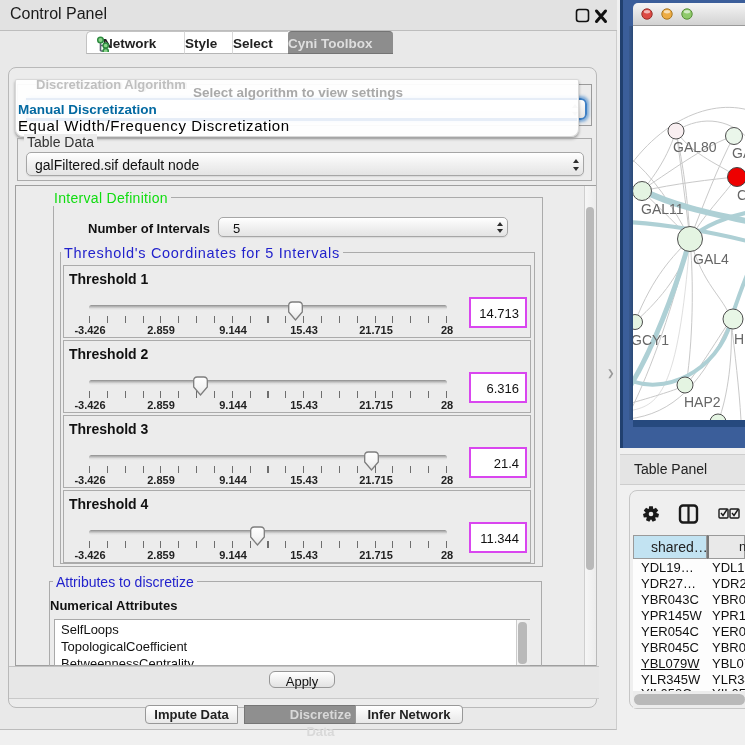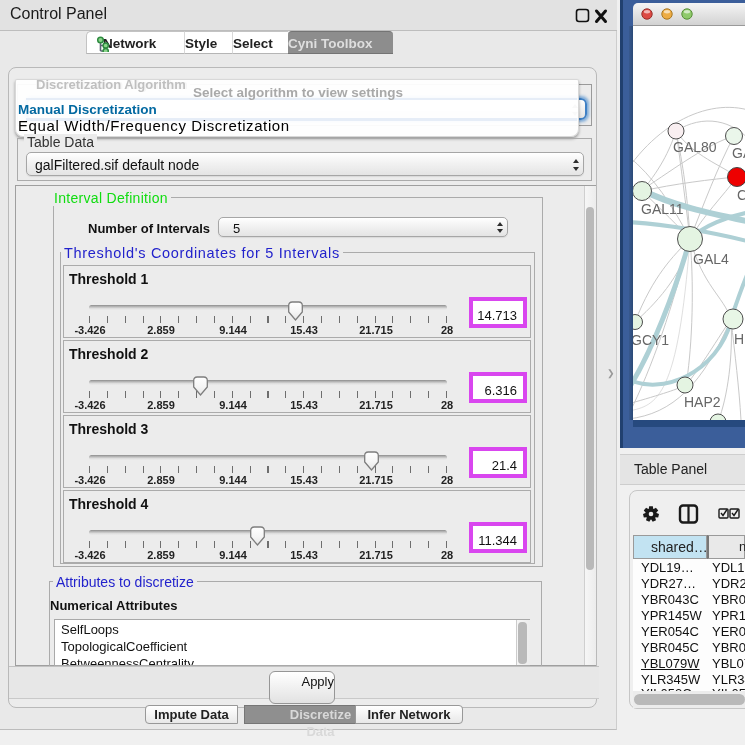--- a/index.html
+++ b/index.html
@@ -33,21 +33,21 @@
 .tbox{position:absolute;left:63px;width:468px;height:73px;border:1px solid #ababab;
   background:#ececec;box-sizing:border-box;}
 .tlabel{position:absolute;left:5px;top:5px;font-weight:bold;font-size:14px;color:#111;}
 .track{position:absolute;left:25px;width:358px;height:5px;top:39px;
   background:linear-gradient(#8c8c8c,#b9b9b9 35%,#dedede 70%,#ebebeb);border-radius:2.5px;}
 .ticks{position:absolute;left:25px;width:359px;height:7px;top:50px;
   background:repeating-linear-gradient(90deg,#6e6e6e 0px,#6e6e6e 1px,transparent 1px,transparent 17.85px);}
 .slabels{position:absolute;left:0;top:58px;width:100%;height:12px;}
 .slab{position:absolute;transform:translateX(-50%);font-size:11px;font-weight:bold;color:#222;top:0;}
 .vbox{position:absolute;left:405px;top:31px;width:58px;height:31px;background:#fff;
-  border:4px solid #d946ef;box-sizing:border-box;font-size:13px;color:#111;
+  border:2px solid #d946ef;box-sizing:border-box;font-size:13px;color:#111;
   text-align:right;line-height:29px;padding-right:6px;}
 .thumb{position:absolute;top:35px;width:17px;height:20px;}
 
 .btab{position:absolute;top:705px;height:19px;background:linear-gradient(#ffffff,#e8e8e8);
   border:1px solid #989898;box-sizing:border-box;font-size:13px;font-weight:bold;color:#222;
   text-align:center;line-height:17px;}
 .btab.dark{background:#8f8f8f;color:#d9d9d9;border-color:#767676;}
 
 #attrlist{left:54px;top:619px;width:476px;height:47px;background:#fff;border:1px solid #a9a9a9;
   box-sizing:border-box;font-size:13px;color:#111;overflow:hidden;}
@@ -216,21 +216,21 @@
 <div class="abs" style="left:50px;top:598px;font-size:13px;font-weight:bold;color:#111;">Numerical Attributes</div>
 <div id="attrlist" class="abs">
   <div style="position:absolute;left:6px;top:2px;">SelfLoops</div>
   <div style="position:absolute;left:6px;top:19px;">TopologicalCoefficient</div>
   <div style="position:absolute;left:6px;top:36px;">BetweennessCentrality</div>
 </div>
 <div class="sbtrack abs" style="left:516px;top:620px;width:13px;height:45px;border-left:1px solid #ccc;"></div>
 <div class="sbthumb abs" style="left:518px;top:622px;width:9px;height:42px;"></div>
 
 <div class="abs" style="left:9px;top:666px;width:590px;height:31px;background:#e7e7e7;border-top:1px solid #c2c2c2;border-bottom:1px solid #c9c9c9;"></div>
-<div class="abs" style="left:269px;top:671px;width:66px;height:33px;background:linear-gradient(#ffffff,#e2e2e2);border:1px solid #969696;border-radius:6px;box-sizing:border-box;text-align:right;line-height:19px;font-size:13px;color:#111;">Apply</div>
+<div class="abs" style="left:269px;top:671px;width:66px;height:17px;background:linear-gradient(#ffffff,#e2e2e2);border:1px solid #969696;border-radius:6px;box-sizing:border-box;text-align:center;line-height:19px;font-size:13px;color:#111;">Apply</div>
 
 <div class="btab" style="left:145px;width:93px;border-radius:4px 0 0 4px;">Impute Data</div>
 <div class="btab dark" style="left:244px;width:120px;padding-left:33px;">Discretize Data</div>
 <div class="btab" style="left:355px;width:108px;border-radius:0 4px 4px 0;">Infer Network</div>
 
 <div class="abs" style="left:607px;top:368px;font-size:9px;color:#999;">❯</div>
 
 <div id="netwin" class="abs"></div>
 <div id="nettitle" class="abs"></div>
 <svg class="abs" style="left:640px;top:8px" width="56" height="12" viewBox="0 0 56 12">

